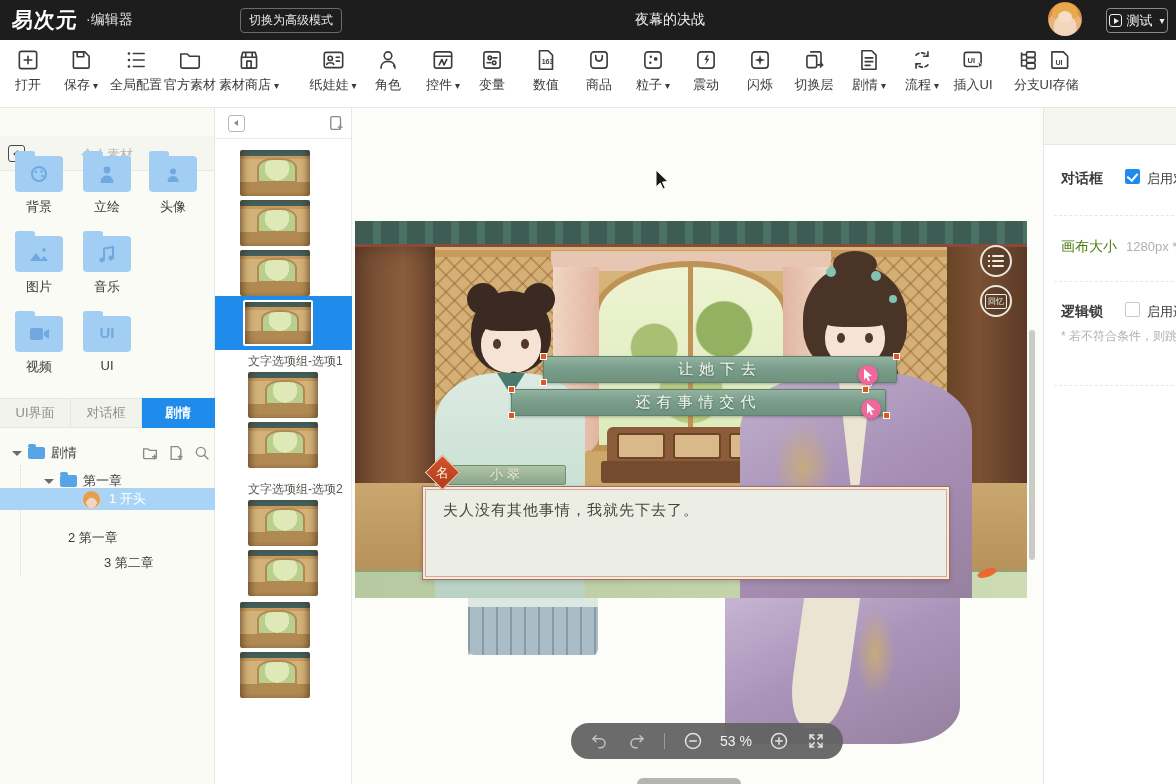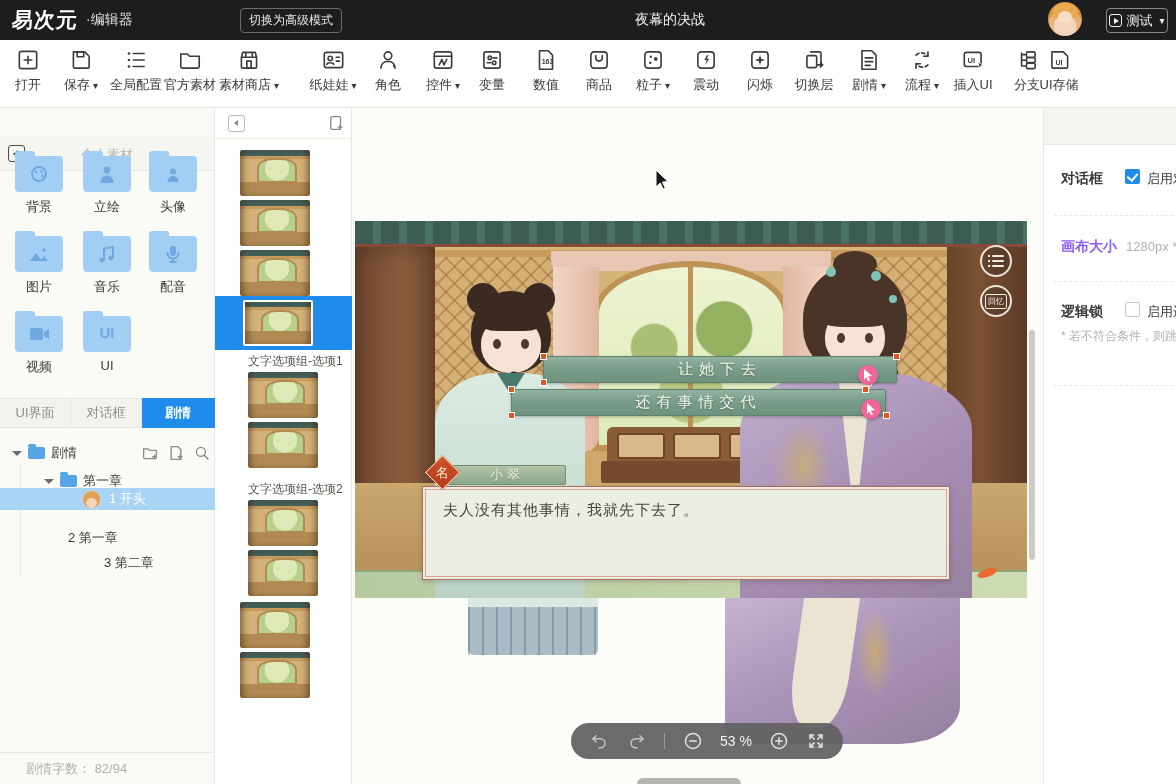--- a/index.html
+++ b/index.html
@@ -145,21 +145,21 @@
   #zoompill { left:219px; top:615px; width:272px; height:36px; border-radius:18px; background:rgba(98,98,98,.94);
     display:flex; align-items:center; justify-content:space-between; padding:0 18px; z-index:50; }
   #zoompill .zic { cursor:pointer; display:flex; align-items:center; }
   #zoom-val { color:#f2f2f2; font-size:14px; }
   .zdiv { width:1px; height:16px; background:#9a9a9a; }
 
   
   #rpanel { left:1043px; top:108px; width:133px; height:676px; background:#fff; border-left:1px solid #e6e6e3; }
   #rp-head { left:0; top:0; width:133px; height:37px; background:#f6f6f0; border-bottom:1px solid #e8e8e4; }
   .rp-label { position:absolute; left:17px; font-size:14px; color:#3a3a3a; font-weight:bold; white-space:nowrap; }
-  .rp-label.muted { color:#8b5cf6; font-weight:bold; }
+  .rp-label.muted { color:#4d7c0f; font-weight:normal; }
   .rp-val { position:absolute; left:82px; font-size:13px; color:#b0b0ac; white-space:nowrap; }
   .rp-check { position:absolute; left:81px; width:15px; height:15px; border-radius:2px; cursor:pointer; }
   .rp-check.on { background:#1f8ceb; }
   .rp-check.on:after { content:""; position:absolute; left:4px; top:2px; width:5px; height:8px;
     border:solid #fff; border-width:0 2px 2px 0; transform:rotate(40deg); }
   .rp-check.off { border:1px solid #c8c8c4; background:#fff; }
   .rp-text { position:absolute; left:103px; font-size:13px; color:#3a3a3a; white-space:nowrap; }
   .rp-note { position:absolute; left:17px; font-size:12px; color:#b0b0ac; white-space:nowrap; }
   .rp-div { position:absolute; left:10px; width:130px; border-top:1px dashed #e8e8e2; }
 </style>
@@ -382,29 +382,20 @@
       </div>
     <div class="folder-cell" style="left:74px;top:128px">
       <div class="folder">
           <svg width="20" height="20" viewBox="0 0 20 20">
             <path d="M7 16V4.5L16 3v11" class="fgs"></path>
             <circle cx="4.8" cy="16" r="2.4" class="fg"></circle>
             <circle cx="13.8" cy="14" r="2.4" class="fg"></circle>
           </svg>
         </div>
       <span class="flabel">音乐</span>
-      </div>
-    <div class="folder-cell" style="left:140px;top:128px">
-      <div class="folder">
-          <svg width="18" height="20" viewBox="0 0 18 20">
-            <rect x="6" y="2" width="6" height="10" rx="3" class="fg"></rect>
-            <path d="M3.5 9a5.5 5.5 0 0 0 11 0M9 14.5V18M6 18h6" class="fgs"></path>
-          </svg>
-        </div>
-      <span class="flabel">配音</span>
       </div>
     <div class="folder-cell" style="left:6px;top:208px">
       <div class="folder">
           <svg width="22" height="16" viewBox="0 0 22 16">
             <rect x="2" y="2" width="13" height="12" rx="2" class="fg"></rect>
             <path d="M16 6l5-3v10l-5-3z" class="fg"></path>
           </svg>
         </div>
       <span class="flabel">视频</span>
       </div>
@@ -459,24 +450,20 @@
       <span class="tree-avatar"></span>
       <span>1 开头</span>
     </div>
     <div class="trow" style="top:418px;padding-left:68px">
       <span>2 第一章</span>
     </div>
     <div class="trow" style="top:443px;padding-left:104px">
       <span>3 第二章</span>
     </div>
 
-    <div id="lsb-status" class="abs">
-      <span>剧情字数：</span>&nbsp;
-      <span>82/94</span>
-    </div>
 
   </div>
 
   <div id="mpanel" class="abs">
     <div id="mp-head" class="abs">
       <div id="mp-collapse" class="abs"></div>
       <svg class="abs" style="left:112px;top:6px" width="18" height="18" viewBox="0 0 24 24">
           <g stroke="#8a8a86" fill="none" stroke-width="1.8" stroke-linecap="round">
             <rect x="5" y="3.5" width="13" height="17" rx="2"></rect>
             <path d="M17.5 15v5M15 17.5h5"></path>

